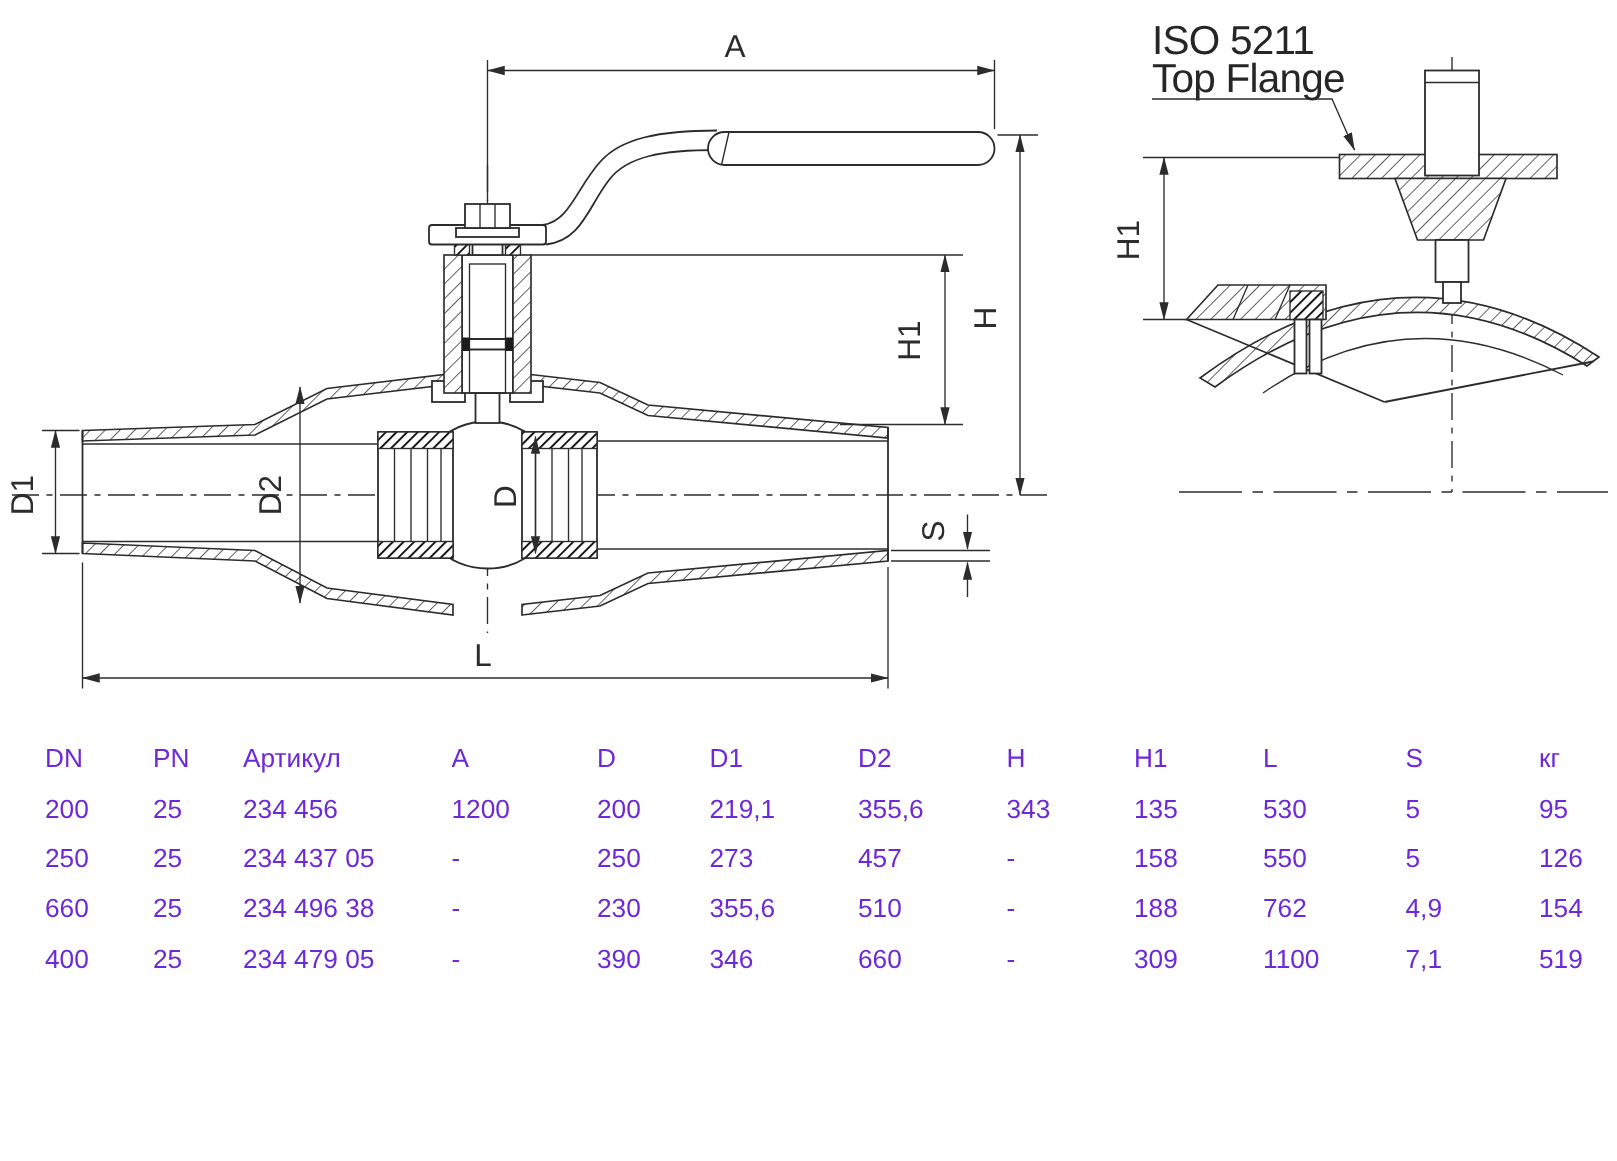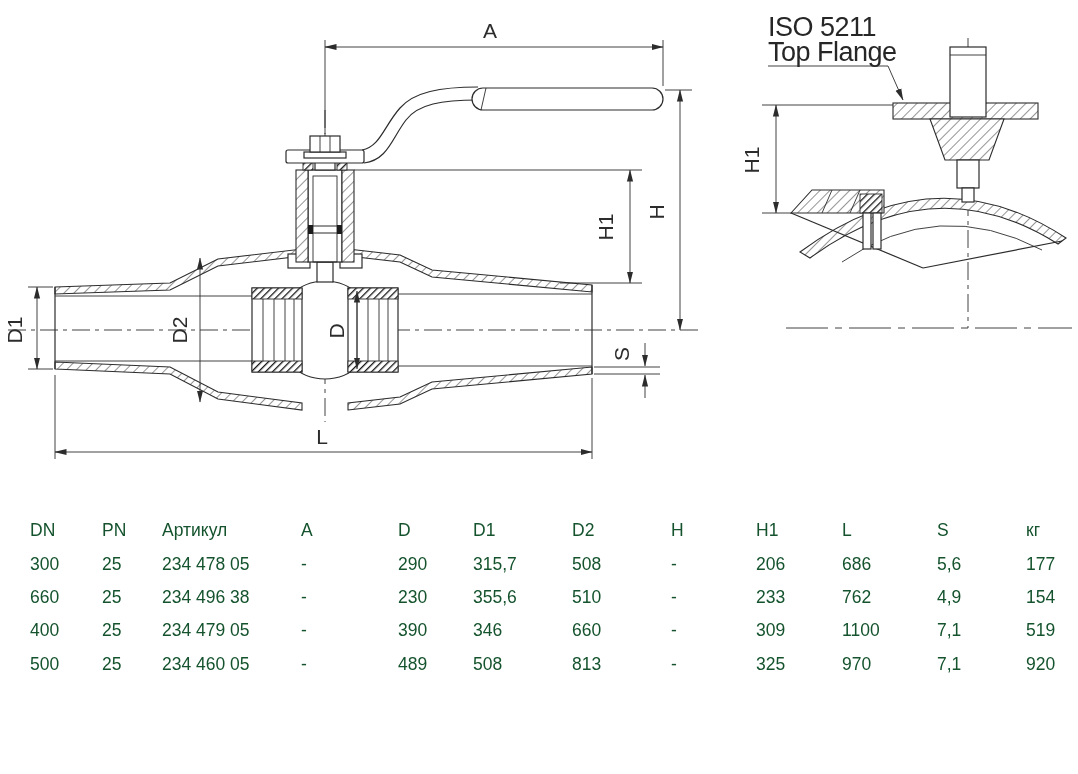--- a/index.html
+++ b/index.html
@@ -1,20 +1,20 @@
 <!DOCTYPE html>
 <html><head>
 <meta charset="utf-8">
 <style>
   html,body{margin:0;padding:0;background:#fff;}
   .stage{position:relative;width:1078px;height:774px;background:#fff;overflow:hidden;
          font-family:"Liberation Sans",sans-serif;color:#2f2f2f;}
   .drawing-svg{position:absolute;left:0;top:0;}
-  .dim-table{position:absolute;left:30px;top:514px;width:1048px;border-collapse:collapse;
-             table-layout:fixed;font-size:17.5px;color:#14532d;}
+  .dim-table{position:absolute;left:30px;top:489px;width:1048px;border-collapse:collapse;
+             table-layout:fixed;font-size:17.5px;color:#6d28d9;}
   .dim-table th,.dim-table td{font-weight:400;text-align:left;padding:0;height:33.4px;
              vertical-align:middle;white-space:nowrap;overflow:hidden;}
   .dim-label{font-size:21px;fill:#2c2c2c;}
   .iso-note-text{font-size:27px;fill:#262626;letter-spacing:-0.5px;}
   .ln{stroke:#2c2c2c;stroke-width:1.2;fill:none;}
   .thin{stroke:#2c2c2c;stroke-width:0.9;fill:none;}
   .cl{stroke:#2c2c2c;stroke-width:0.9;fill:none;stroke-dasharray:18 5 4 5;}
   .cl2{stroke:#2c2c2c;stroke-width:0.9;fill:none;stroke-dasharray:42 7 7 7;}
   .wht{fill:#ffffff;stroke:#2c2c2c;stroke-width:1.2;}
   .htch{fill:url(#hatch);stroke:#2c2c2c;stroke-width:1.1;}
@@ -240,71 +240,71 @@
           <th>D2</th>
           <th>H</th>
           <th>H1</th>
           <th>L</th>
           <th>S</th>
           <th>кг</th>
         </tr>
       </thead>
     <tbody>
         <tr>
-          <td>300</td>
+          <td>200</td>
           <td>25</td>
-          <td>234 478 05</td>
-          <td>-</td>
-          <td>290</td>
-          <td>315,7</td>
-          <td>508</td>
-          <td>-</td>
-          <td>206</td>
-          <td>686</td>
-          <td>5,6</td>
-          <td>177</td>
+          <td>234 456</td>
+          <td>1200</td>
+          <td>200</td>
+          <td>219,1</td>
+          <td>355,6</td>
+          <td>343</td>
+          <td>135</td>
+          <td>530</td>
+          <td>5</td>
+          <td>95</td>
+        </tr>
+        <tr>
+          <td>250</td>
+          <td>25</td>
+          <td>234 437 05</td>
+          <td>-</td>
+          <td>250</td>
+          <td>273</td>
+          <td>457</td>
+          <td>-</td>
+          <td>158</td>
+          <td>550</td>
+          <td>5</td>
+          <td>126</td>
         </tr>
         <tr>
           <td>660</td>
           <td>25</td>
           <td>234 496 38</td>
           <td>-</td>
           <td>230</td>
           <td>355,6</td>
           <td>510</td>
           <td>-</td>
-          <td>233</td>
+          <td>188</td>
           <td>762</td>
           <td>4,9</td>
           <td>154</td>
         </tr>
         <tr>
           <td>400</td>
           <td>25</td>
           <td>234 479 05</td>
           <td>-</td>
           <td>390</td>
           <td>346</td>
           <td>660</td>
           <td>-</td>
           <td>309</td>
           <td>1100</td>
           <td>7,1</td>
           <td>519</td>
         </tr>
-        <tr>
-          <td>500</td>
-          <td>25</td>
-          <td>234 460 05</td>
-          <td>-</td>
-          <td>489</td>
-          <td>508</td>
-          <td>813</td>
-          <td>-</td>
-          <td>325</td>
-          <td>970</td>
-          <td>7,1</td>
-          <td>920</td>
-        </tr>
       </tbody>
   </table>
 
 </div>
 
 </body></html>

